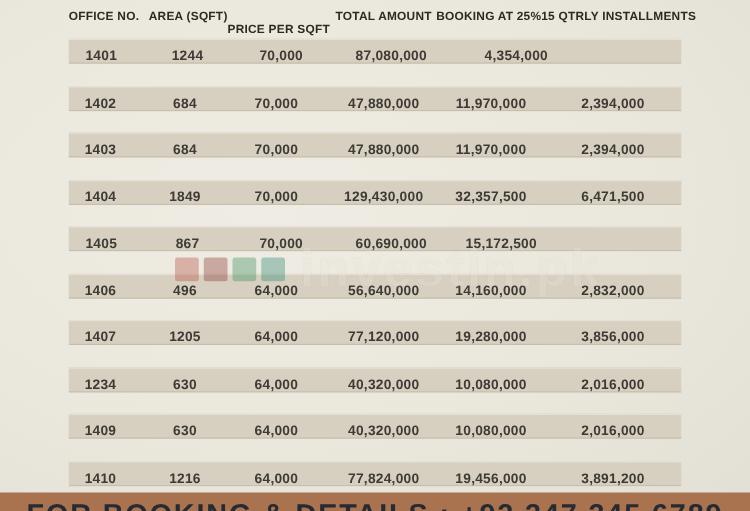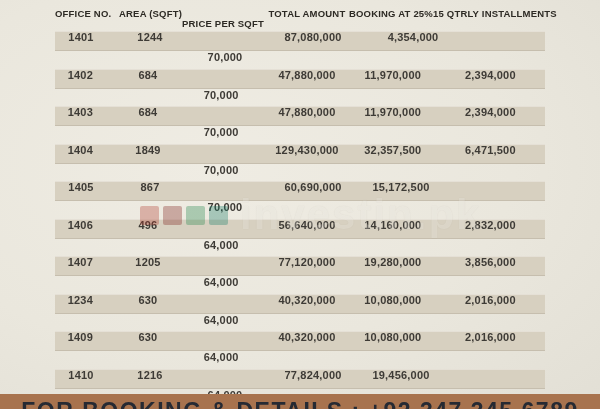--- a/index.html
+++ b/index.html
@@ -16,21 +16,21 @@
   }
   .hdr-row {
     display: flex; padding-top: 6px; height: 14px; margin-bottom: 11px;
     align-items: center;
   }
   .hdr {
     font-size: 9.5px; font-weight: 700; color: #2d2a24; letter-spacing: 0.2px;
     text-align: center; white-space: nowrap;
   }
   .data-row {
-    display: flex; align-items: flex-start; height: 20px; margin-bottom: 17.5px;
+    display: flex; align-items: flex-end; height: 20px; margin-bottom: 17.5px;
     background: #d7d0c0;
     box-shadow: inset 0 1px 0 rgba(255,255,255,0.35), inset 0 -1px 0 rgba(120,110,95,0.18);
   }
   .cell { display: inline-block; text-align: center; }
   .data-row .cell {
     font-size: 11px; font-weight: 700; color: #3e3b36; letter-spacing: 0.2px;
   }
   .c0 { width: 52px; }
   .c1 { width: 62px; margin-left: 12px; }
   .c2 { width: 88px; margin-top: 20px; }
@@ -151,20 +151,21 @@
     <span class="cell c4">10,080,000</span>
     <span class="cell c5">2,016,000</span>
   </div>
 
   <div class="data-row">
     <span class="cell c0">1410</span>
     <span class="cell c1">1216</span>
     <span class="cell c2">64,000</span>
     <span class="cell c3">77,824,000</span>
     <span class="cell c4">19,456,000</span>
+    <span class="cell c5">3,891,200</span>
   </div>
 </div>
   </div>
 
   <div class="watermark">
     <span class="tile" id="tile0" style="background: rgb(176, 58, 46);"></span>
     <span class="tile" id="tile1" style="background: rgb(125, 31, 26);"></span>
     <span class="tile" id="tile2" style="background: rgb(30, 132, 73);"></span>
     <span class="tile" id="tile3" style="background: rgb(17, 122, 101);"></span>
     <span class="wm-text">investin.pk</span>

